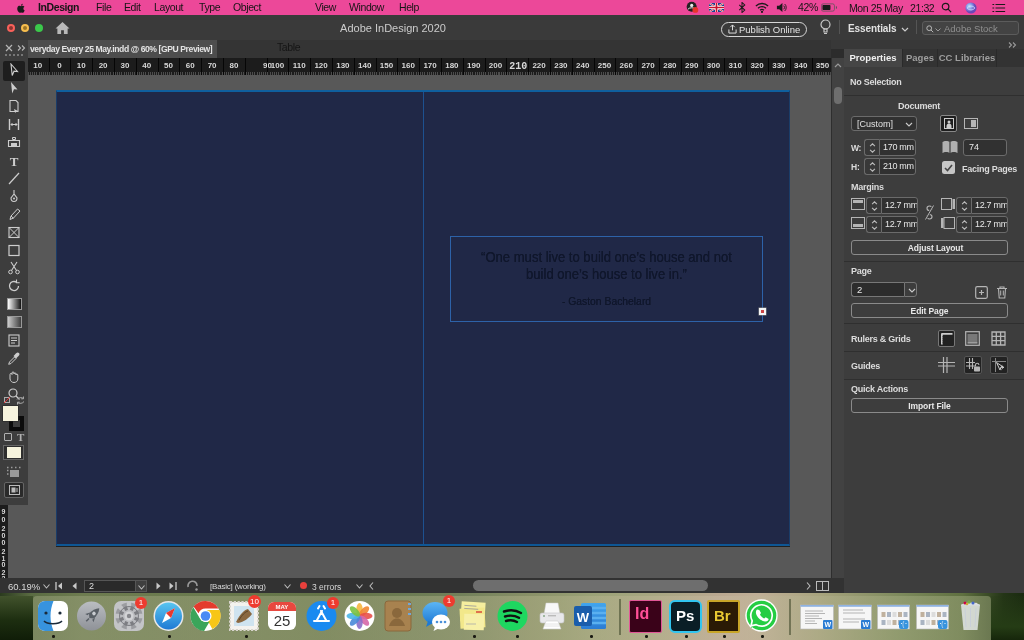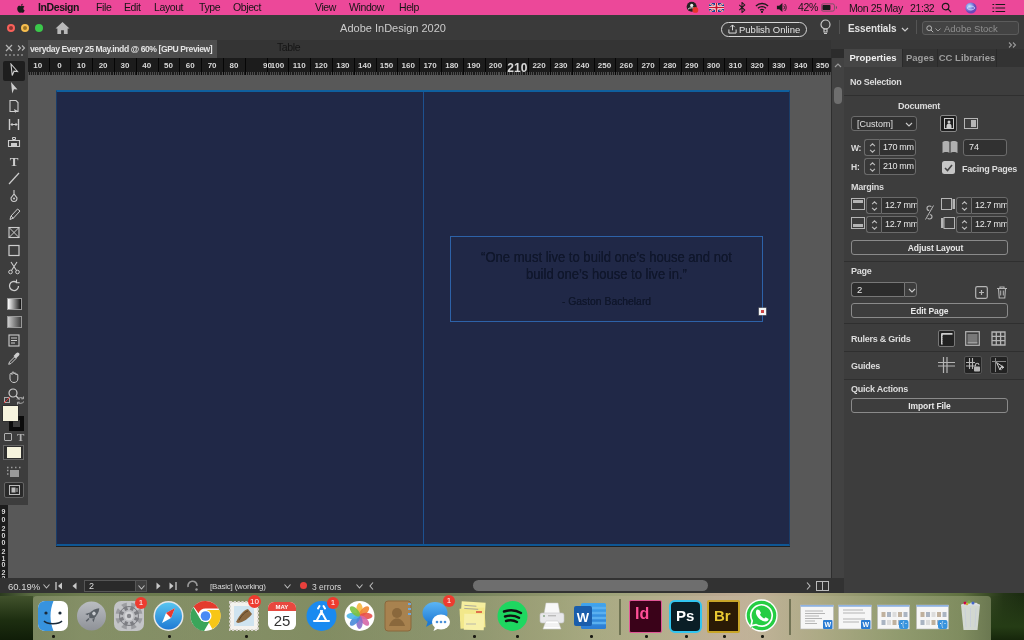--- a/index.html
+++ b/index.html
@@ -156,21 +156,21 @@
 <div class="abs" style="left:390.3px;top:2.5px;width:20px;text-align:center;font-size:8px;font-weight:bold;color:#d8d8d8;">160</div>
 <div class="abs" style="left:411.1px;top:0;width:1px;height:17px;background:#060606;"></div>
 <div class="abs" style="left:412.1px;top:2.5px;width:20px;text-align:center;font-size:8px;font-weight:bold;color:#d8d8d8;">170</div>
 <div class="abs" style="left:432.9px;top:0;width:1px;height:17px;background:#060606;"></div>
 <div class="abs" style="left:433.9px;top:2.5px;width:20px;text-align:center;font-size:8px;font-weight:bold;color:#d8d8d8;">180</div>
 <div class="abs" style="left:454.7px;top:0;width:1px;height:17px;background:#060606;"></div>
 <div class="abs" style="left:455.7px;top:2.5px;width:20px;text-align:center;font-size:8px;font-weight:bold;color:#d8d8d8;">190</div>
 <div class="abs" style="left:476.5px;top:0;width:1px;height:17px;background:#060606;"></div>
 <div class="abs" style="left:477.5px;top:2.5px;width:20px;text-align:center;font-size:8px;font-weight:bold;color:#d8d8d8;">200</div>
 <div class="abs" style="left:498.3px;top:0;width:1px;height:17px;background:#060606;"></div>
-<div class="abs" style="left:499.3px;top:2.5px;width:20px;text-align:right;font-size:12px;font-weight:bold;color:#d8d8d8;">210</div>
+<div class="abs" style="left:499.3px;top:2.5px;width:20px;text-align:right;font-size:10px;font-weight:bold;color:#d8d8d8;font-family:Liberation Mono, monospace;">210</div>
 <div class="abs" style="left:520.1px;top:0;width:1px;height:17px;background:#060606;"></div>
 <div class="abs" style="left:521.1px;top:2.5px;width:20px;text-align:center;font-size:8px;font-weight:bold;color:#d8d8d8;">220</div>
 <div class="abs" style="left:541.9px;top:0;width:1px;height:17px;background:#060606;"></div>
 <div class="abs" style="left:542.9px;top:2.5px;width:20px;text-align:center;font-size:8px;font-weight:bold;color:#d8d8d8;">230</div>
 <div class="abs" style="left:563.7px;top:0;width:1px;height:17px;background:#060606;"></div>
 <div class="abs" style="left:564.7px;top:2.5px;width:20px;text-align:center;font-size:8px;font-weight:bold;color:#d8d8d8;">240</div>
 <div class="abs" style="left:585.5px;top:0;width:1px;height:17px;background:#060606;"></div>
 <div class="abs" style="left:586.5px;top:2.5px;width:20px;text-align:center;font-size:8px;font-weight:bold;color:#d8d8d8;">250</div>
 <div class="abs" style="left:607.3px;top:0;width:1px;height:17px;background:#060606;"></div>
 <div class="abs" style="left:608.3px;top:2.5px;width:20px;text-align:center;font-size:8px;font-weight:bold;color:#d8d8d8;">260</div>

